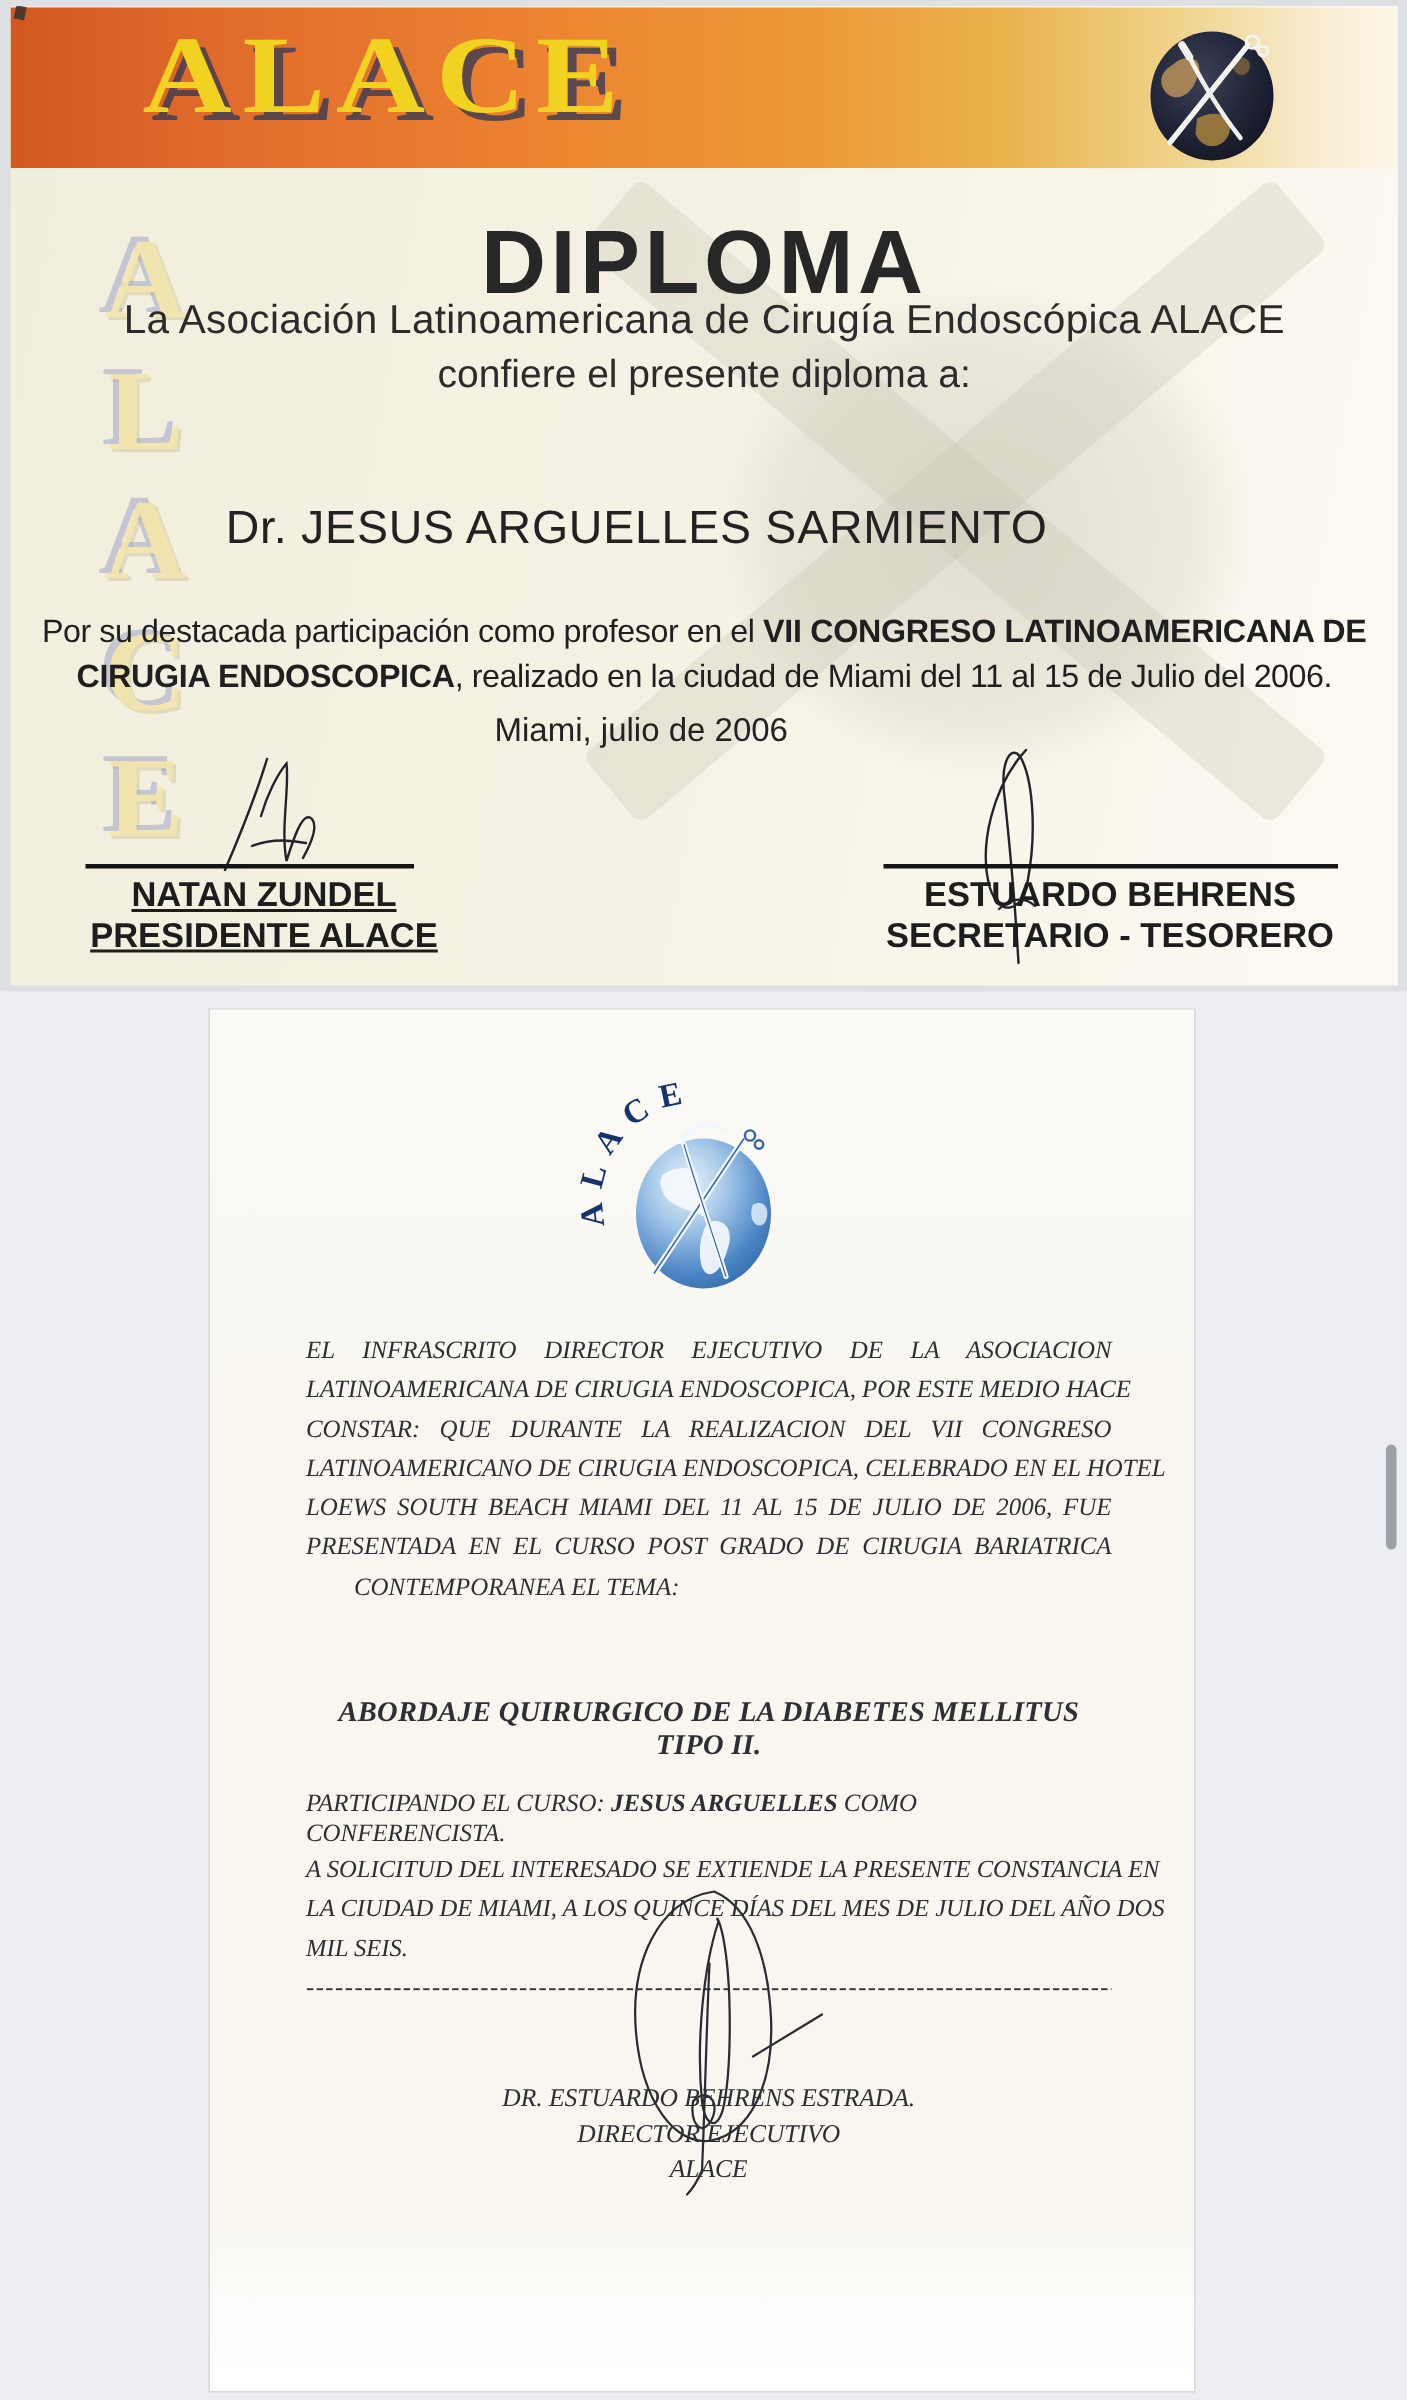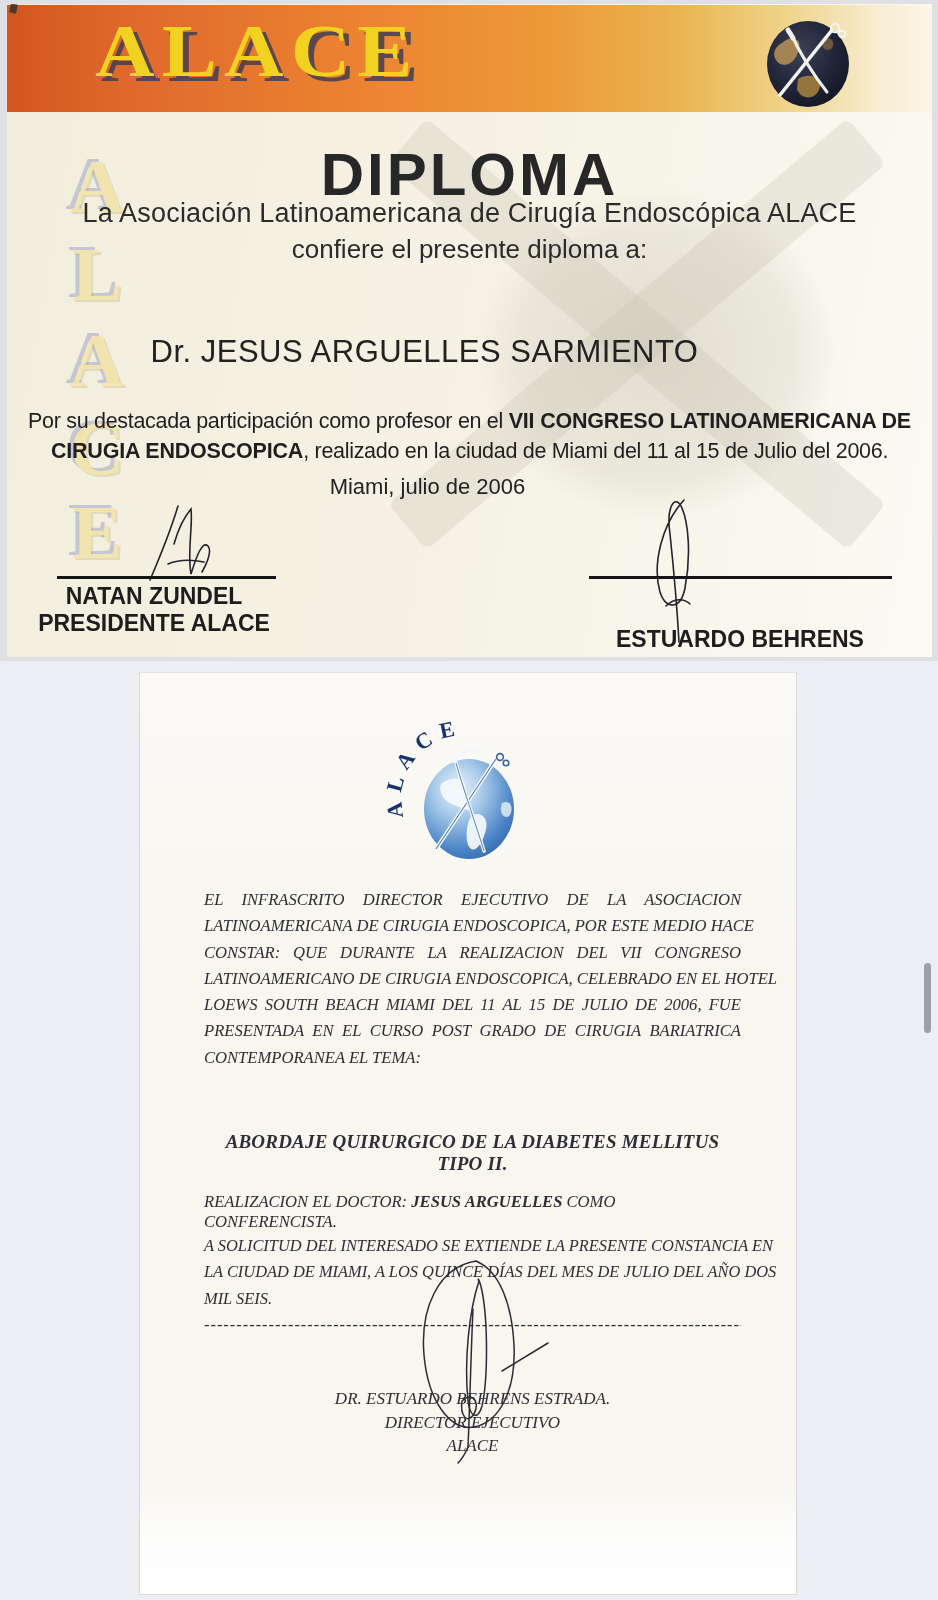--- a/index.html
+++ b/index.html
@@ -86,40 +86,40 @@
     font-size:22px; color:#222; transform:translateX(-42px);
   }
 
   .sig-line { position:absolute; top:572px; border-top:3px solid #151515; }
   .sig-line.left { left:50px; width:219px; }
   .sig-line.right { left:582px; width:303px; }
   .signer-block {
     position:absolute; top:579px; text-align:center;
     font-size:23px; font-weight:bold; line-height:27px; color:#1d1d1d;
   }
-  .signer-block.left { left:6px; width:282px; }
-  .signer-block.right { left:570px; width:326px;margin-top:43px; }
+  .signer-block.left { left:28px; width:282px;text-decoration:underline; }
+  .signer-block.right { left:570px; width:326px; }
   .sig-svg { position:absolute; }
   .sig-svg path { fill:none; stroke:#23232b; stroke-width:1.6; stroke-linecap:round; }
 
   
   .letter-page {
     position:absolute; left:139px; top:672px; width:658px; height:923px;
     background:linear-gradient(180deg,#fbfaf7 0%,#f8f6ef 30%,#f8f6ef 88%,#fdfdfc 94%,#ffffff 100%);
     border:1px solid #d8d8db; border-top-color:#e3e3e6;
   }
   .letter-logo { position:absolute; left:244px; top:44px; }
 
   .letter-text {
     font-family:"Liberation Serif", serif; font-style:italic;
     color:#2e2e35;
   }
   .para1 { position:absolute; left:64px; top:214px; width:537px; font-size:16.6px; line-height:26.3px; }
   .jl { text-align:justify; text-align-last:justify; white-space:nowrap; }
-  .jl.last { text-align:left; text-align-last:left; }
+  .jl.last { text-align:left; text-align-last:left;margin-left:32px; }
   .topic {
     position:absolute; left:64px; top:458px; width:537px; text-align:center;
     font-size:19px; font-weight:bold; letter-spacing:0.2px;
   }
   .participando { position:absolute; left:64px; top:519px; width:537px; font-size:16.6px; }
   .para3 { position:absolute; left:64px; top:560px; width:537px; font-size:16.4px; line-height:26.3px; }
   .dash-row { display:flex;flex-direction:column; }
   .dash-fill { flex:1; overflow:hidden; white-space:nowrap; letter-spacing:1px; }
 
   .letter-sig { position:absolute; left:236px; top:578px; }
@@ -245,21 +245,21 @@
     <div class="jl">LATINOAMERICANA DE CIRUGIA ENDOSCOPICA, POR ESTE MEDIO HACE</div>
     <div class="jl">CONSTAR: QUE DURANTE LA REALIZACION DEL VII CONGRESO</div>
     <div class="jl">LATINOAMERICANO DE CIRUGIA ENDOSCOPICA, CELEBRADO EN EL HOTEL</div>
     <div class="jl">LOEWS SOUTH BEACH MIAMI DEL 11 AL 15 DE JULIO DE 2006, FUE</div>
     <div class="jl">PRESENTADA EN EL CURSO POST GRADO DE CIRUGIA BARIATRICA</div>
     <div class="jl last">CONTEMPORANEA EL TEMA:</div>
   </div>
 
   <div class="letter-text topic">ABORDAJE QUIRURGICO DE LA DIABETES MELLITUS TIPO II.</div>
 
-  <div class="letter-text participando"><span>REALIZACION EL DOCTOR: </span><b>JESUS ARGUELLES</b><span> COMO CONFERENCISTA.</span></div>
+  <div class="letter-text participando"><span>PARTICIPANDO EL CURSO: </span><b>JESUS ARGUELLES</b><span> COMO CONFERENCISTA.</span></div>
 
   <div class="letter-text para3">
     <div class="jl">A SOLICITUD DEL INTERESADO SE EXTIENDE LA PRESENTE CONSTANCIA EN</div>
     <div class="jl">LA CIUDAD DE MIAMI, A LOS QUINCE DÍAS DEL MES DE JULIO DEL AÑO DOS</div>
     <div class="dash-row">
       <span>MIL SEIS. </span>
       <span class="dash-fill">------------------------------------------------------------------------------------------------------------</span>
     </div>
   </div>
 

